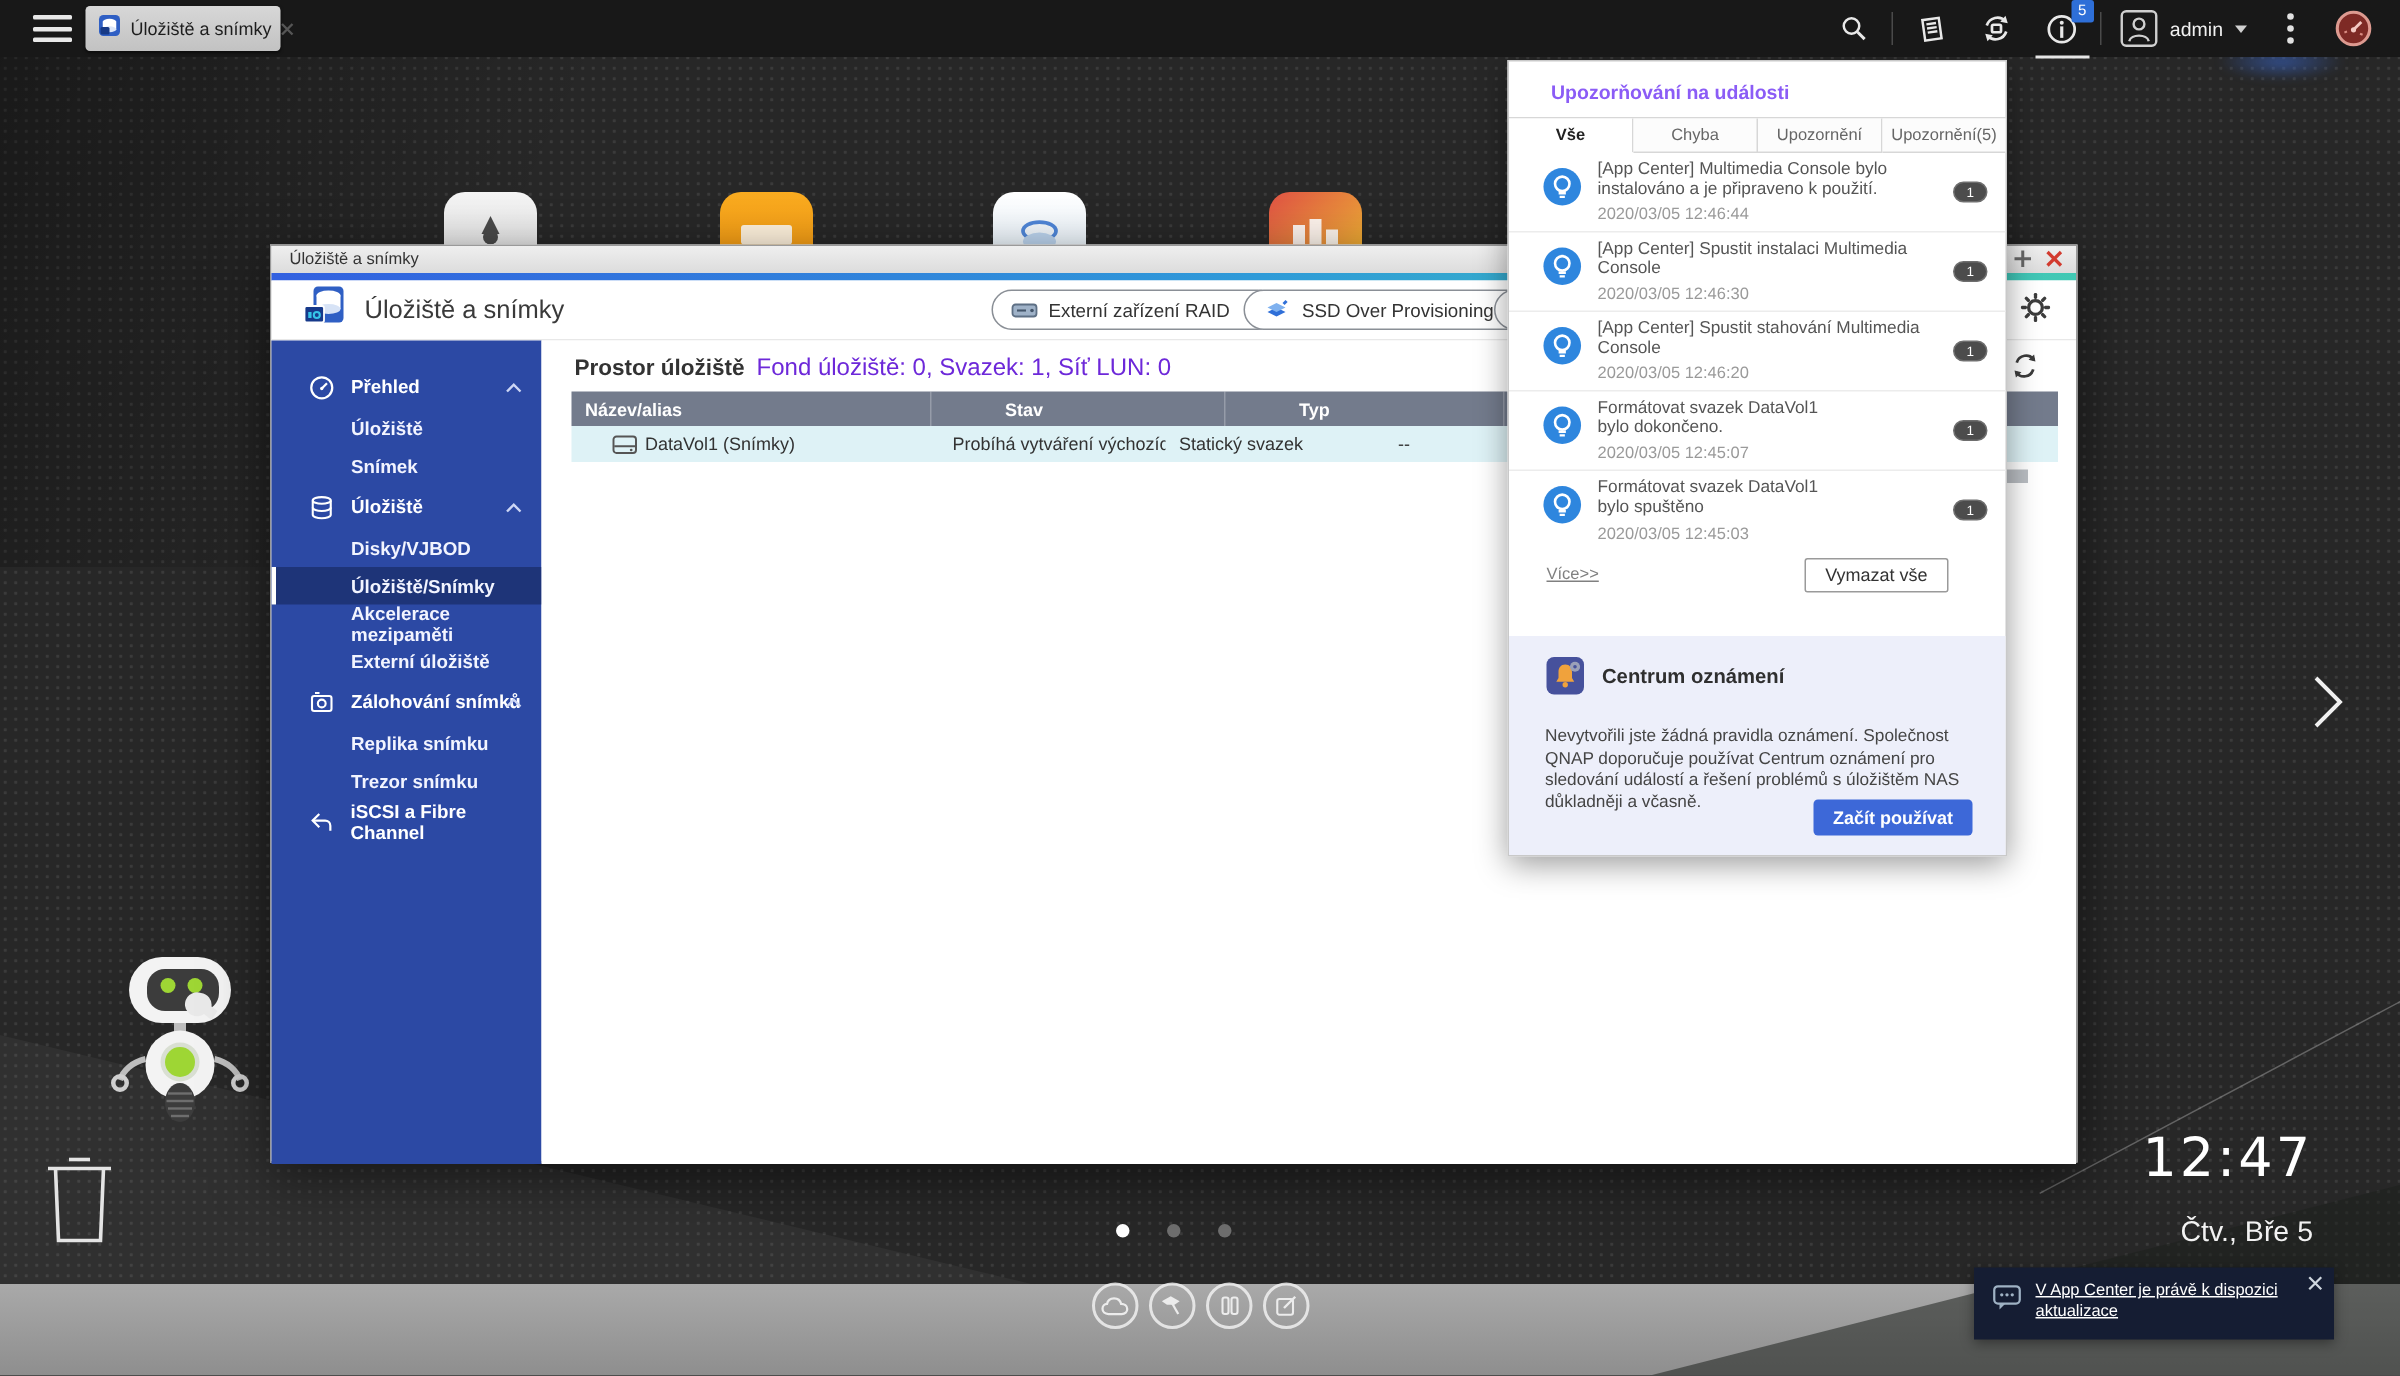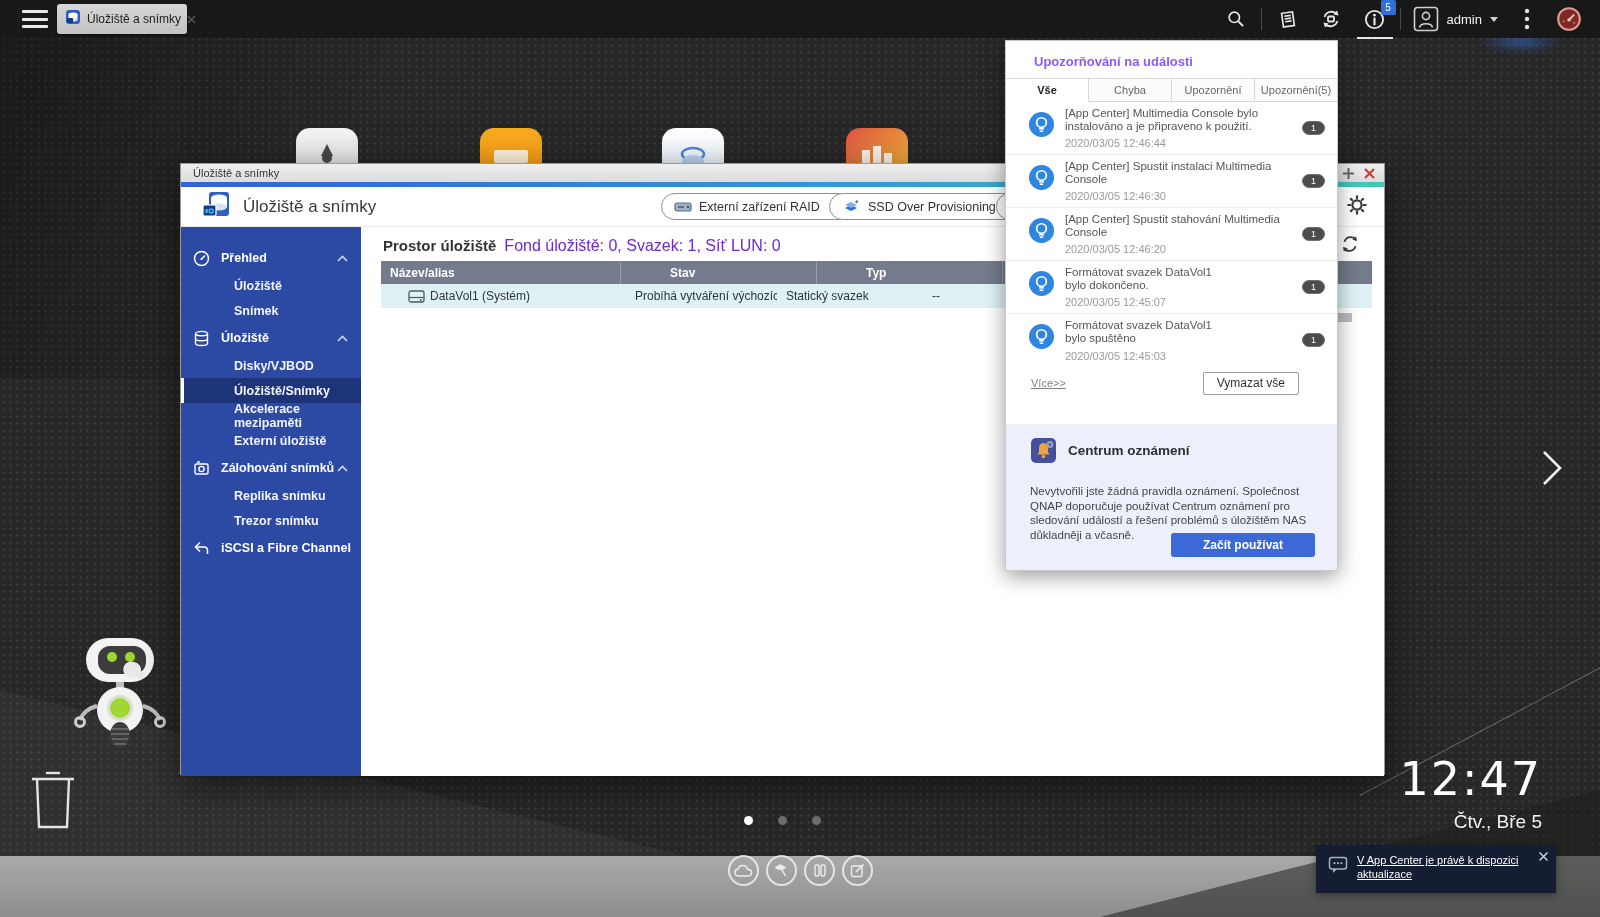--- a/index.html
+++ b/index.html
@@ -58,21 +58,21 @@
     background:linear-gradient(90deg,#3260e0 0%,#2f9bd8 55%,#41c9b4 100%); }
   .win-header { position:absolute; left:0; top:23px; width:100%; height:40px; background:#fff;
     display:flex; align-items:center; border-bottom:1px solid #e8e8e8; }
   .win-header-title { font-size:17px; color:#3a3a3a; margin-left:12px; }
   .pill-btn { position:absolute; height:27px; border:1px solid #8a8f96; border-radius:14px; background:#fff;
     display:flex; align-items:center; gap:7px; padding:0 12px; font-size:12.5px; color:#333; cursor:pointer; }
   .win-body { position:absolute; left:0; top:63px; width:100%; height:549px; display:flex; }
 
   
   .sidebar { width:180px; height:100%; background:#2c49a4; padding-top:16px; flex:none; }
-  .side-section { height:30px; display:flex; align-items:center; padding-left:12px; gap:11px;
+  .side-section { height:30px; display:flex; align-items:center; padding-left:25px; gap:11px;
     color:#fff; font-size:12.5px; font-weight:bold; position:relative; cursor:pointer; }
   .side-sub { height:25px; display:flex; align-items:center; padding-left:53px;
     color:#f2f4ff; font-size:12.5px; font-weight:bold; cursor:pointer; }
   .side-sub.selected { background:#1e3478; border-left:3px solid #fff; padding-left:50px; }
   .side-chevron { position:absolute; right:13px; }
 
   
   .content { position:relative; flex:1; background:#fff; overflow:hidden; }
   .content-titlerow { position:absolute; left:22px; top:10px; display:flex; align-items:baseline; gap:8px; }
   .content-title { font-size:15px; font-weight:bold; color:#333; }
@@ -103,25 +103,25 @@
   .notif-count { width:23px; height:14px; border-radius:8px; background:#4c4c4c; border:1px solid #6e6e6e; color:#fff;
     font-size:9px; display:flex; align-items:center; justify-content:center; margin-top:14px; flex:none; }
   .notif-footer { height:32px; display:flex; align-items:center; justify-content:space-between; padding:0 38px 0 25px; }
   .more-link { font-size:11px; color:#808080; text-decoration:underline; cursor:pointer; }
   .clear-btn { height:23px; padding:0 13px; background:#fff; border:1px solid #9a9a9a; border-radius:2px;
     font-size:12px; color:#333; cursor:pointer; }
   .nc-section { position:absolute; left:0; bottom:0; width:100%; height:146px; background:#edeffa; padding:13px 24px 0 24px; }
   .nc-head { display:flex; align-items:center; gap:11px; }
   .nc-title { font-size:13.5px; font-weight:bold; color:#2f2f2f; }
   .nc-body { font-size:11.5px; color:#454545; line-height:14.5px; margin-top:20px; }
-  .nc-cta { position:absolute; right:22px; bottom:13px; height:24px; padding:0 32px; background:#3d68d8; border:none;
+  .nc-cta { position:absolute; right:22px; bottom:13px; height:24px; padding:0 13px; background:#3d68d8; border:none;
     border-radius:3px; color:#fff; font-size:12px; font-weight:bold; cursor:pointer; }
 
   
-  .clock-time { position:absolute; right:58px; top:752px; color:#fff; font-size:46px; letter-spacing:2px;
+  .clock-time { position:absolute; right:58px; top:752px; color:#fff; font-size:36px; letter-spacing:2px;
     font-family:"DejaVu Sans","Liberation Sans",sans-serif; font-weight:400; z-index:2; }
   .clock-date { position:absolute; right:58px; top:811px; color:#f2f2f2; font-size:19px; z-index:2; }
   .page-dots { position:absolute; left:744px; top:816px; display:flex; gap:25px; z-index:2; }
   .page-dots .dot { width:9px; height:9px; border-radius:50%; background:#6e6e6e; cursor:pointer; }
   .page-dots .dot.active { background:#fff; }
   .right-chevron { position:absolute; left:1538px; top:448px; cursor:pointer; z-index:2; }
   .dock { position:absolute; left:728px; top:855px; display:flex; gap:7px; z-index:2; }
   .dock-btn { width:31px; height:31px; border-radius:50%; border:2px solid rgba(240,240,240,.85);
     display:flex; align-items:center; justify-content:center; cursor:pointer; }
   .toast { position:absolute; left:1316px; top:845px; width:240px; height:48px; background:#151d33;
@@ -430,21 +430,21 @@
             <div class="th" style="width:168px;">Snímek</div>
             <div class="th" style="flex:1; border-right:none;"></div>
           </div>
           <div class="trow">
             <div class="td" style="width:240px; padding-left:27px;">
               <svg width="17" height="13" viewBox="0 0 17 13">
                   <rect x="1" y="1" width="15" height="11" rx="2" fill="none" stroke="#555" stroke-width="1.3"></rect>
                   <line x1="1.5" y1="7.5" x2="15.5" y2="7.5" stroke="#555" stroke-width="1.2"></line>
                   <circle cx="12.8" cy="10" r="0.9" fill="#555"></circle>
                 </svg>
-              <span>DataVol1 (Systém)</span>
+              <span>DataVol1 (Snímky)</span>
             </div>
             <div class="td" style="width:156px;">
               <svg width="12" height="12" viewBox="0 0 12 12">
                   <g fill="#3f8fd6">
                     <rect x="0" y="0" width="3" height="3"></rect>
                     <rect x="4.5" y="0" width="3" height="3" opacity=".75"></rect>
                     <rect x="9" y="0" width="3" height="3" opacity=".5"></rect>
                     <rect x="0" y="4.5" width="3" height="3" opacity=".9"></rect>
                     <rect x="9" y="4.5" width="3" height="3" opacity=".4"></rect>
                     <rect x="0" y="9" width="3" height="3" opacity=".65"></rect>

